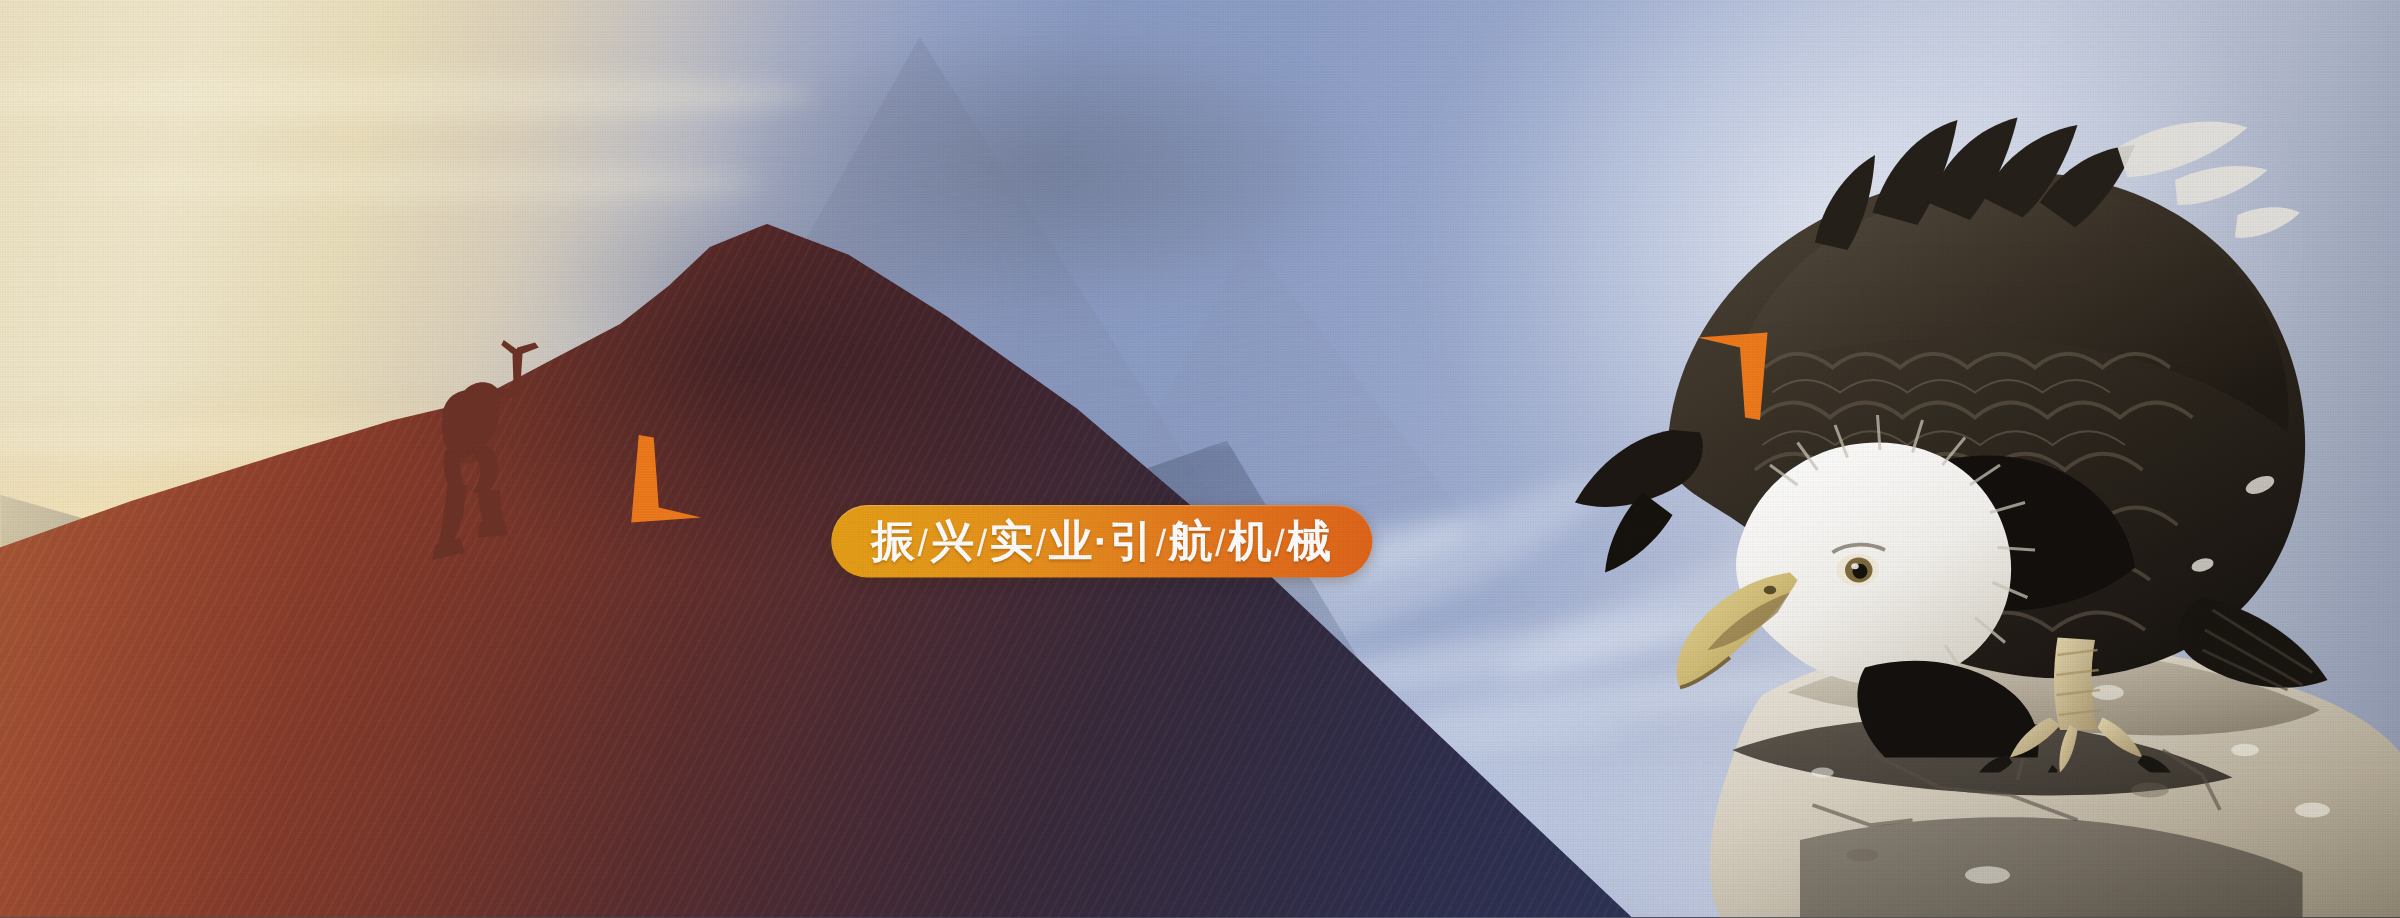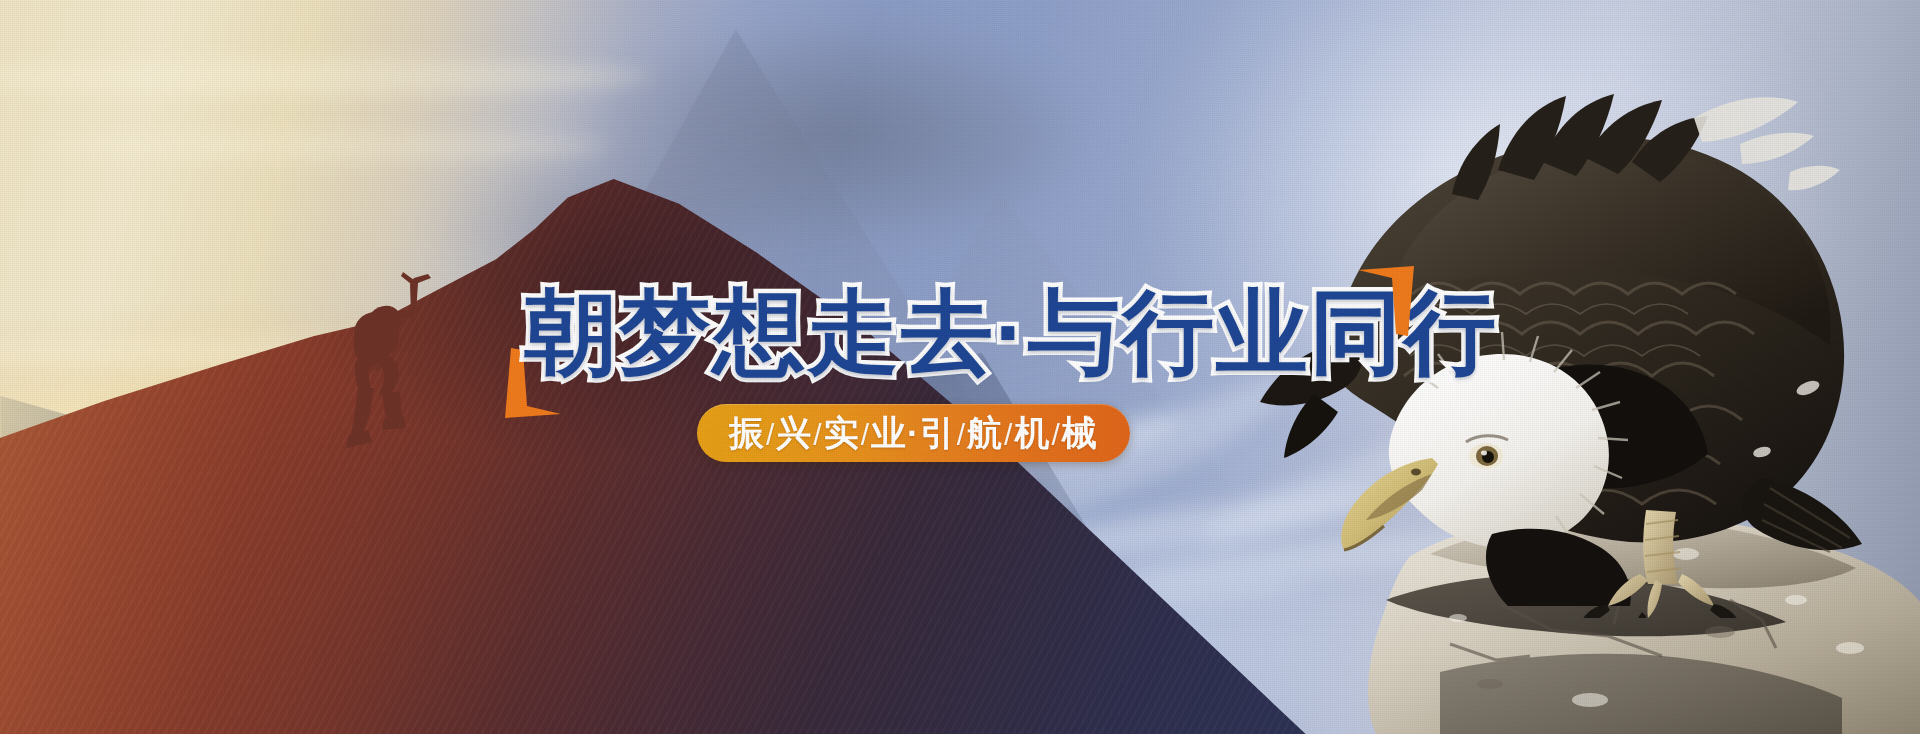--- a/index.html
+++ b/index.html
@@ -220,21 +220,21 @@
   }
 
   
   .swoosh{position:absolute;width:66px;height:78px;}
   .swoosh svg{display:block;width:100%;height:100%;}
   .swoosh-tr{left:1356px;top:262px;}
   .swoosh-bl{left:497px;top:344px;}
 
   
   .pill{
-    position:absolute;left:697px;top:404px;
+    position:absolute;left:665px;top:404px;
     height:58px;
     padding:0 32px;
     display:flex;align-items:center;justify-content:flex-start;
     border-radius:29px;
     background:linear-gradient(92deg,#e7a017 0%, #e79b1a 18%, #e8921d 36%, #e6821f 56%, #e4741d 76%, #e1661b 100%);
     box-shadow:0 3px 10px rgba(60,40,10,.28), inset 0 1px 0 rgba(255,255,255,.2);
   }
   .pill-text{
     font-size:35px;
     font-weight:bold;
@@ -533,21 +533,20 @@
   </div>
 
   <div class="headline-zone">
 
     <div class="swoosh swoosh-bl">
       <svg viewBox="0 0 66 78" xmlns="http://www.w3.org/2000/svg">
         <path d="M14 4 L26 6 L30 62 L64 70 L8 74 Z" fill="#f07b1d"></path>
       </svg>
     </div>
 
-    <div class="headline">朝梦想走去·与行业同行</div>
 
     <div class="swoosh swoosh-tr">
       <svg viewBox="0 0 66 78" xmlns="http://www.w3.org/2000/svg">
         <path d="M52 74 L40 72 L36 16 L2 8 L58 4 Z" fill="#f07b1d"></path>
       </svg>
     </div>
 
     <div class="pill">
       <span class="pill-text">
         <span>振</span><span class="sep">/</span><span>兴</span><span class="sep">/</span><span>实</span><span class="sep">/</span><span>业</span><span>·</span><span>引</span><span class="sep">/</span><span>航</span><span class="sep">/</span><span>机</span><span class="sep">/</span><span>械</span>

